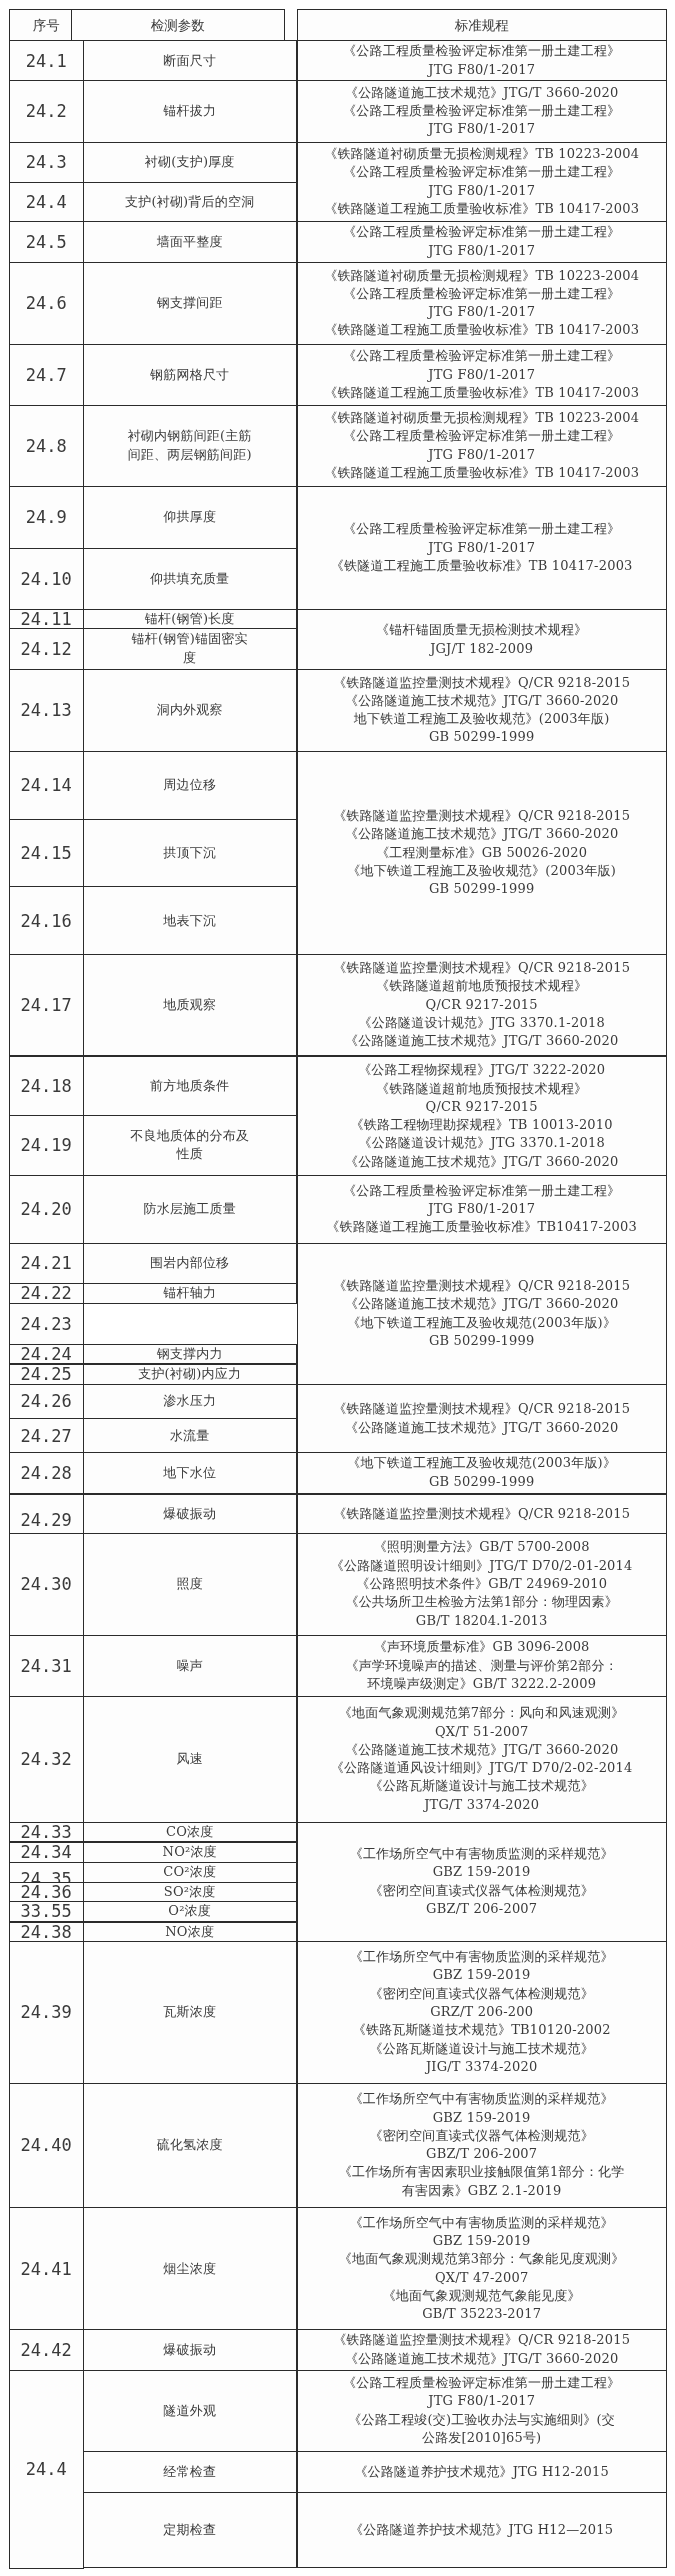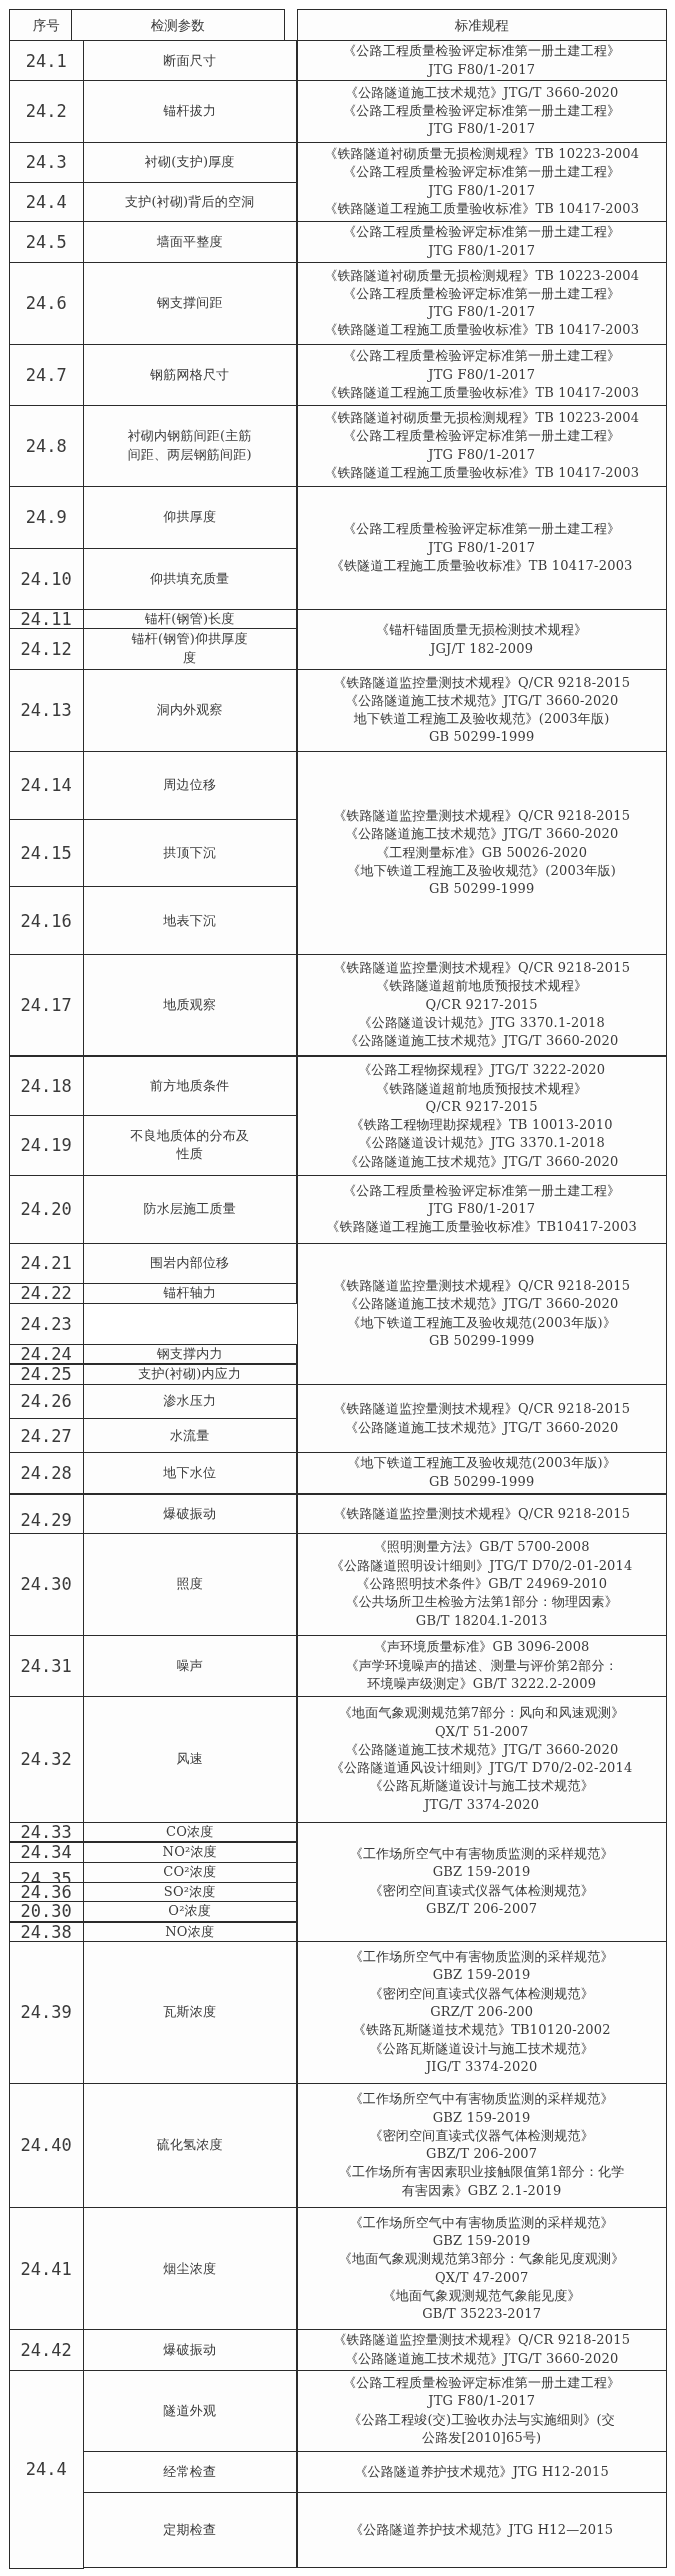--- a/index.html
+++ b/index.html
@@ -85,21 +85,21 @@
     </div>
     <div class="cell seq" style="left: 0px; top: 600px; width: 75px; height: 20px;">24.11</div>
     <div class="cell param" style="left: 74px; top: 600px; width: 214px; height: 20px;">
       <div class="lines">
         <span class="line">锚杆(钢管)长度</span>
       </div>
     </div>
     <div class="cell seq" style="left: 0px; top: 619px; width: 75px; height: 42px;">24.12</div>
     <div class="cell param" style="left: 74px; top: 619px; width: 214px; height: 42px;">
       <div class="lines">
-        <span class="line">锚杆(钢管)仰拱厚度</span>
+        <span class="line">锚杆(钢管)锚固密实</span>
         <span class="line">度</span>
       </div>
     </div>
     <div class="cell seq" style="left: 0px; top: 660px; width: 75px; height: 83px;">24.13</div>
     <div class="cell param" style="left: 74px; top: 660px; width: 214px; height: 83px;">
       <div class="lines">
         <span class="line">洞内外观察</span>
       </div>
     </div>
     <div class="cell seq" style="left: 0px; top: 742px; width: 75px; height: 69px;">24.14</div>
@@ -229,21 +229,21 @@
       <div class="lines">
         <span class="line">CO²浓度</span>
       </div>
     </div>
     <div class="cell seq" style="left: 0px; top: 1873px; width: 75px; height: 20px;">24.36</div>
     <div class="cell param" style="left: 74px; top: 1873px; width: 214px; height: 20px;">
       <div class="lines">
         <span class="line">SO²浓度</span>
       </div>
     </div>
-    <div class="cell seq" style="left: 0px; top: 1892px; width: 75px; height: 21px;">20.30</div>
+    <div class="cell seq" style="left: 0px; top: 1892px; width: 75px; height: 21px;">33.55</div>
     <div class="cell param" style="left: 74px; top: 1892px; width: 214px; height: 21px;">
       <div class="lines">
         <span class="line">O²浓度</span>
       </div>
     </div>
     <div class="cell seq" style="left: 0px; top: 1913px; width: 75px; height: 20px;">24.38</div>
     <div class="cell param" style="left: 74px; top: 1913px; width: 214px; height: 20px;">
       <div class="lines">
         <span class="line">NO浓度</span>
       </div>

